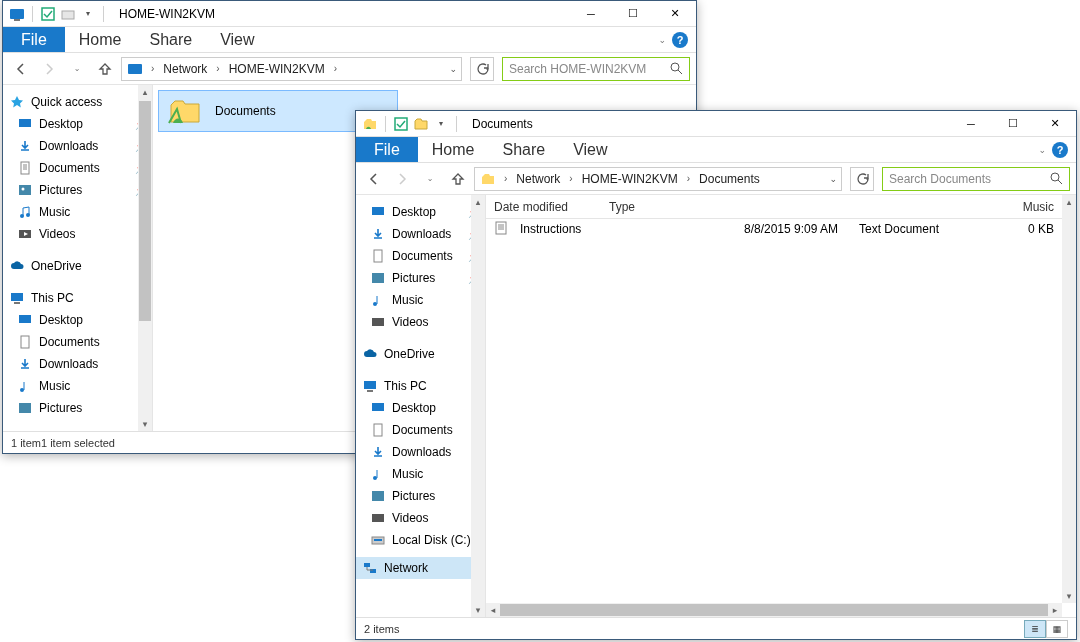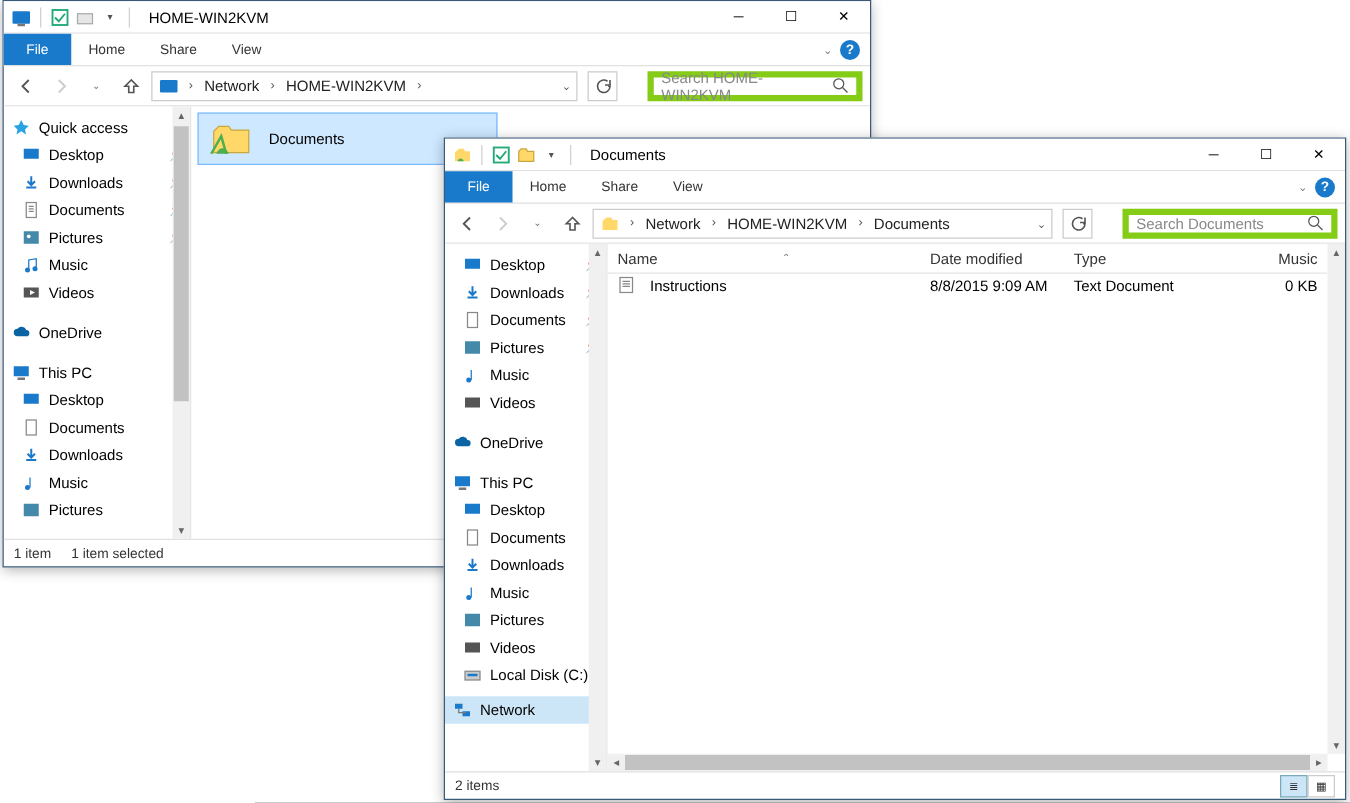--- a/index.html
+++ b/index.html
@@ -38,21 +38,21 @@
   .win-controls { margin-left: auto; display: flex; }
   .win-btn { width: 42px; height: 26px; display: flex; align-items:center; justify-content:center; font-size: 11px; }
   .ribbon-tabs {
     height: 26px;
     display: flex; align-items: stretch;
     border-bottom: 1px solid #e0e0e0;
     background: #fff;
   }
   .rtab {
     padding: 0 14px; display:flex; align-items:center;
-    font-size: 11px; color:#333;
+    font-size: 16px; color:#333;
   }
   .rtab.file { background:#1979ca; color:#fff; padding:0 18px; }
   .ribbon-right { margin-left:auto; display:flex; align-items:center; gap:6px; padding-right:8px;}
   .help-circle { width:16px; height:16px; border-radius:50%; background:#1979ca; color:#fff; font-size:11px; display:flex; align-items:center; justify-content:center; font-weight:bold;}
   .navbar {
     height: 32px;
     display:flex; align-items:center; gap:4px;
     padding: 0 6px;
     border-bottom: 1px solid #e5e5e5;
   }
@@ -60,41 +60,41 @@
   .nav-arrow.disabled { color:#bbb; }
   .breadcrumb-box {
     flex:1; height:24px; border:1px solid #ccc; display:flex; align-items:center;
     padding:0 4px; gap:2px; position:relative;
   }
   .bc-icon { width:18px; height:18px; display:flex; align-items:center; justify-content:center; margin-right:2px;}
   .bc-seg { padding:0 4px; font-size:12px; color:#222; display:flex; align-items:center; gap:2px;}
   .bc-chev { font-size:10px; color:#555; padding:0 3px;}
   .bc-right { margin-left:auto; display:flex; align-items:center; }
   .refresh-box { width:24px; height:24px; border:1px solid #ccc; margin-left:4px; display:flex; align-items:center; justify-content:center;}
-  .search-box { width:172px; height:24px; border:5px solid #84cc16; margin-left:20px; display:flex; align-items:center; padding:0 6px; color:#888; font-size:12px;}
+  .search-box { width:188px; height:24px; border:1px solid #84cc16; margin-left:4px; display:flex; align-items:center; padding:0 6px; color:#888; font-size:12px;}
   .search-box .sicon { margin-left:auto; color:#555;}
   .body-row { flex:1; display:flex; min-height:0; }
   .navpane { width:150px; border-right:1px solid #e5e5e5; overflow:hidden; position:relative;}
   .np-scroll { position:absolute; right:0; top:0; bottom:0; width:14px; background:#f0f0f0; display:flex; flex-direction:column; align-items:center;}
   .np-scroll .arrow { height:14px; font-size:9px; color:#666; display:flex; align-items:center; justify-content:center; width:100%;}
   .np-scroll .thumb { width:12px; background:#c2c2c2; }
   .np-list { padding:6px 0; }
   .np-item { display:flex; align-items:center; gap:6px; padding:3px 4px 3px 14px; font-size:12px; position:relative;}
   .np-item.group { padding-left:6px; font-weight:400;}
   .np-item .pin { margin-left:auto; color:#999; font-size:10px;}
   .np-item.selected { background:#cde6f7; }
   .np-item .icn { width:16px; height:16px; display:flex; align-items:center; justify-content:center;}
   .content-area { flex:1; position:relative; overflow:hidden;}
   .folder-tile {
     position:absolute; left:5px; top:5px; width:240px; height:42px;
     background:#cde8ff; border:1px solid #7abaff;
     display:flex; align-items:center; gap:12px; padding-left:8px;
   }
   .folder-bigicon { width:36px; height:36px; position:relative;}
-  .statusbar { height:22px; border-top:1px solid #e0e0e0; display:flex; align-items:center; padding:0 8px; font-size:11px; color:#333; gap:16px;}
+  .statusbar { height:22px; border-top:1px solid #e0e0e0; display:flex; align-items:center; padding:0 8px; font-size:11px; color:#333; gap:0;}
   .statusbar .right { margin-left:auto; display:flex; gap:0;}
   .view-btn { width:22px; height:18px; border:1px solid #ccc; display:flex; align-items:center; justify-content:center; font-size:9px;}
   .view-btn.active { background:#cde6f7; border-color:#7ab; }
   
   .col-header { height:24px; border-bottom:1px solid #e5e5e5; display:flex; align-items:center; font-size:12px; color:#333;}
   .col { padding:0 8px; display:flex; align-items:center; gap:4px;}
   .col.name { flex:0 0 250px;}
   .col.date { flex:0 0 115px;}
   .col.type { flex:0 0 120px;}
   .col.size { flex:1; text-align:right; justify-content:flex-end;}
@@ -603,24 +603,20 @@
       </div>
       <div class="np-scroll">
         <div class="arrow">▴</div>
         <div style="flex:1"></div>
         <div class="arrow">▾</div>
       </div>
     </div>
 
     <div class="content-area" style="padding-right:14px; padding-bottom:14px;">
       <div class="col-header">
-        <div class="col name">
-            <span>Name</span>
-            <span style="margin:0 auto;font-size:8px;color:#777;">⌃</span>
-          </div>
         <div class="col date">Date modified</div>
         <div class="col type">Type</div>
         <div class="col size">Music</div>
       </div>
       <div class="list-rows">
         <div class="row">
           <div class="col name">
               <span class="file-icn">
                 <svg width="14" height="14">
                   <rect x="2" y="1" width="10" height="12" fill="#fff" stroke="#888"></rect>

